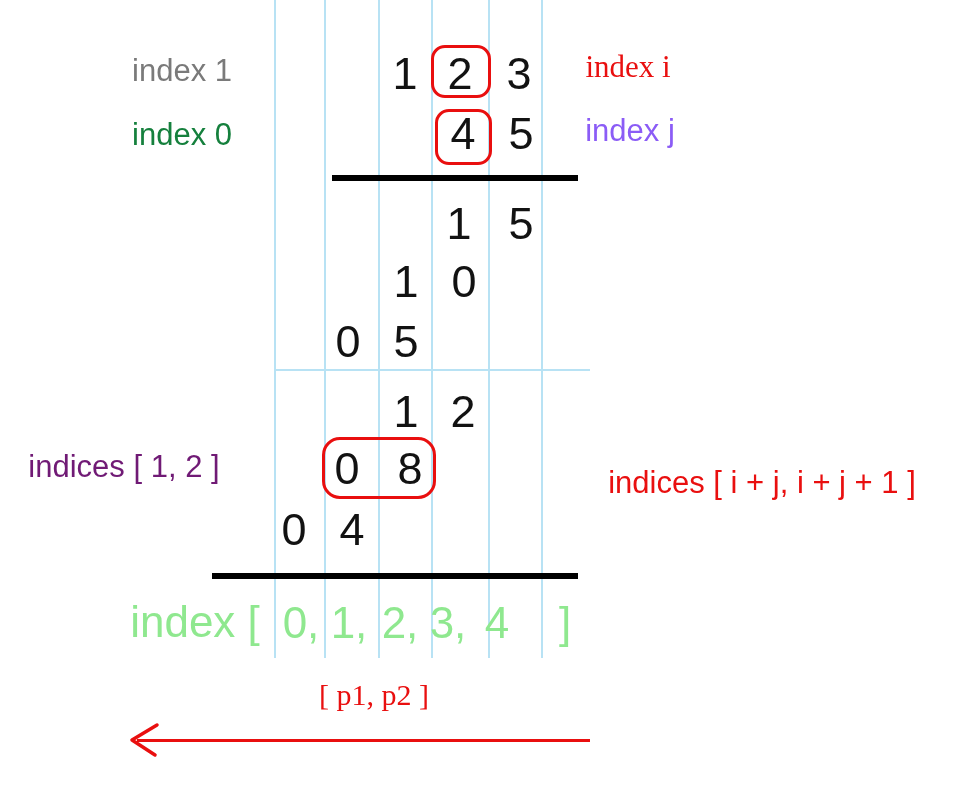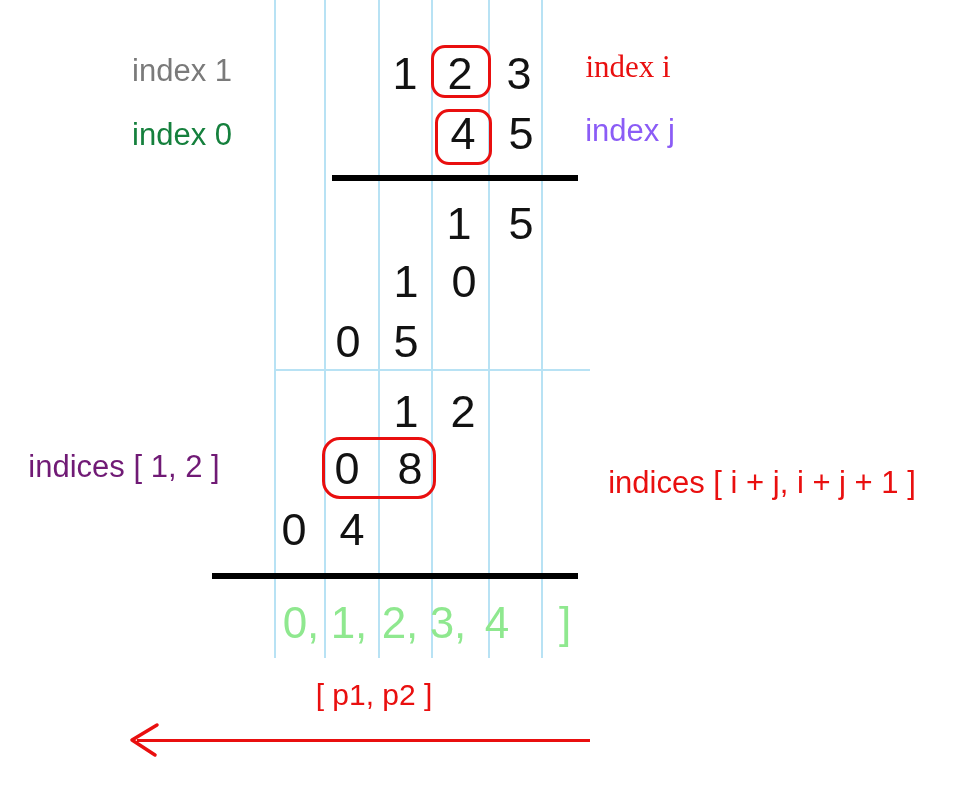--- a/index.html
+++ b/index.html
@@ -32,22 +32,23 @@
 <body>
 
 <div id="stage">
 
   <div class="label" style="left: 182px; top: 70px; font-size: 31px; color: rgb(122, 122, 122);">index 1</div>
   <div class="label" style="left: 182px; top: 134px; font-size: 31px; color: #15803d;">index 0</div>
   <div class="label" style="left: 628px; top: 66px; font-size: 31px; color: rgb(233, 15, 15); font-family: Liberation Serif, serif;">index i</div>
   <div class="label" style="left: 630px; top: 130px; font-size: 31px; color: #8b5cf6;">index j</div>
   <div class="label" style="left: 124px; top: 466px; font-size: 31px; color: #701a75;">indices [ 1, 2 ]</div>
   <div class="label" style="left: 762px; top: 467px; font-size: 31px; color: rgb(233, 15, 15); margin-top: 15px;">indices [ i + j, i + j + 1 ]</div>
-  <div class="label" style="left: 374px; top: 695px; font-size: 30px; color: rgb(233, 15, 15);">[ p1, p2 ]</div>
+  <div class="label" style="left: 374px; top: 695px; font-size: 30px; color: rgb(233, 15, 15); font-family: Liberation Serif, serif;">[ p1, p2 ]</div>
 
+  <div class="label" id="index-open-label" style="left: 195px; top: 622px; font-size: 44px; color: rgb(143, 232, 143);">index [</div>
   <div class="label" id="index-close-bracket" style="left: 565px; top: 623px; font-size: 44px; color: rgb(143, 232, 143);">]</div>
 
 <div class="gridline" style="left: 274px; top: 0px; height: 658px; width: 2px; background: rgb(184, 226, 244);"></div>
     <div class="gridline" style="left: 324px; top: 0px; height: 658px; width: 2px; background: rgb(184, 226, 244);"></div>
     <div class="gridline" style="left: 378px; top: 0px; height: 658px; width: 2px; background: rgb(184, 226, 244);"></div>
     <div class="gridline" style="left: 431px; top: 0px; height: 658px; width: 2px; background: rgb(184, 226, 244);"></div>
     <div class="gridline" style="left: 488px; top: 0px; height: 658px; width: 2px; background: rgb(184, 226, 244);"></div>
     <div class="gridline" style="left: 541px; top: 0px; height: 658px; width: 2px; background: rgb(184, 226, 244);"></div>
     <div class="abs" style="left: 275px; top: 369px; width: 315px; height: 2px; background: rgb(184, 226, 244);"></div>
     <div class="hbar" style="left: 332px; top: 175px; width: 246px; background: rgb(0, 0, 0);"></div>

